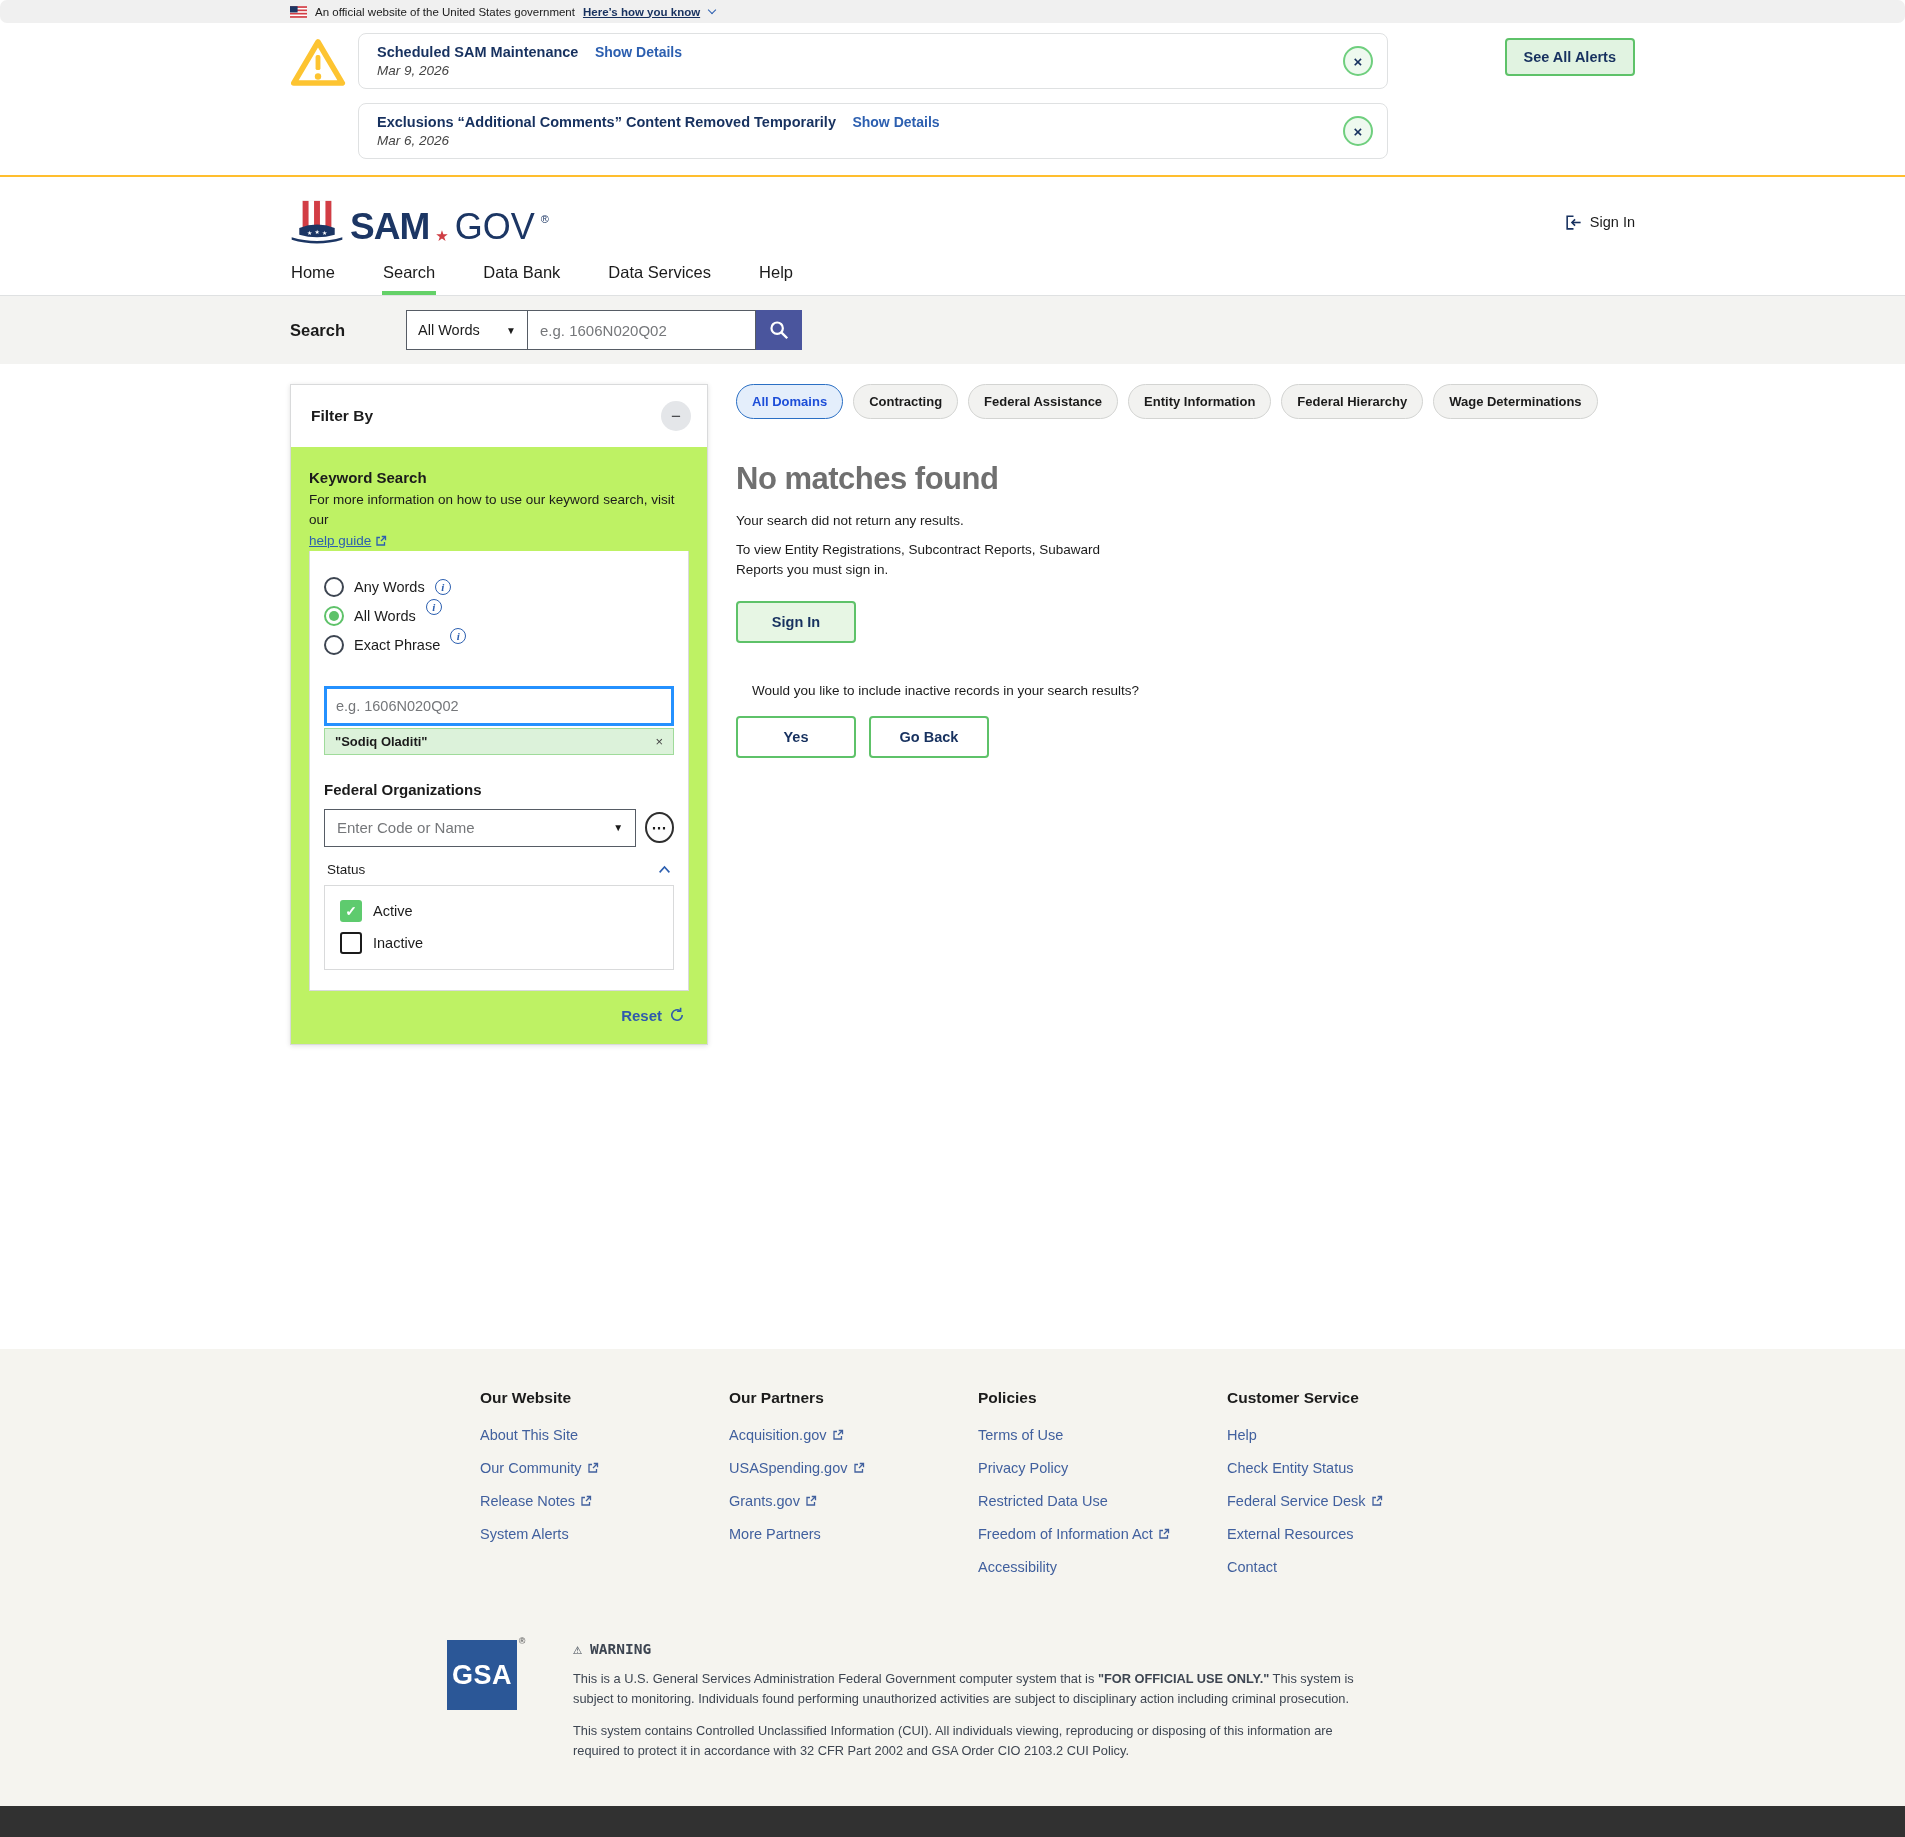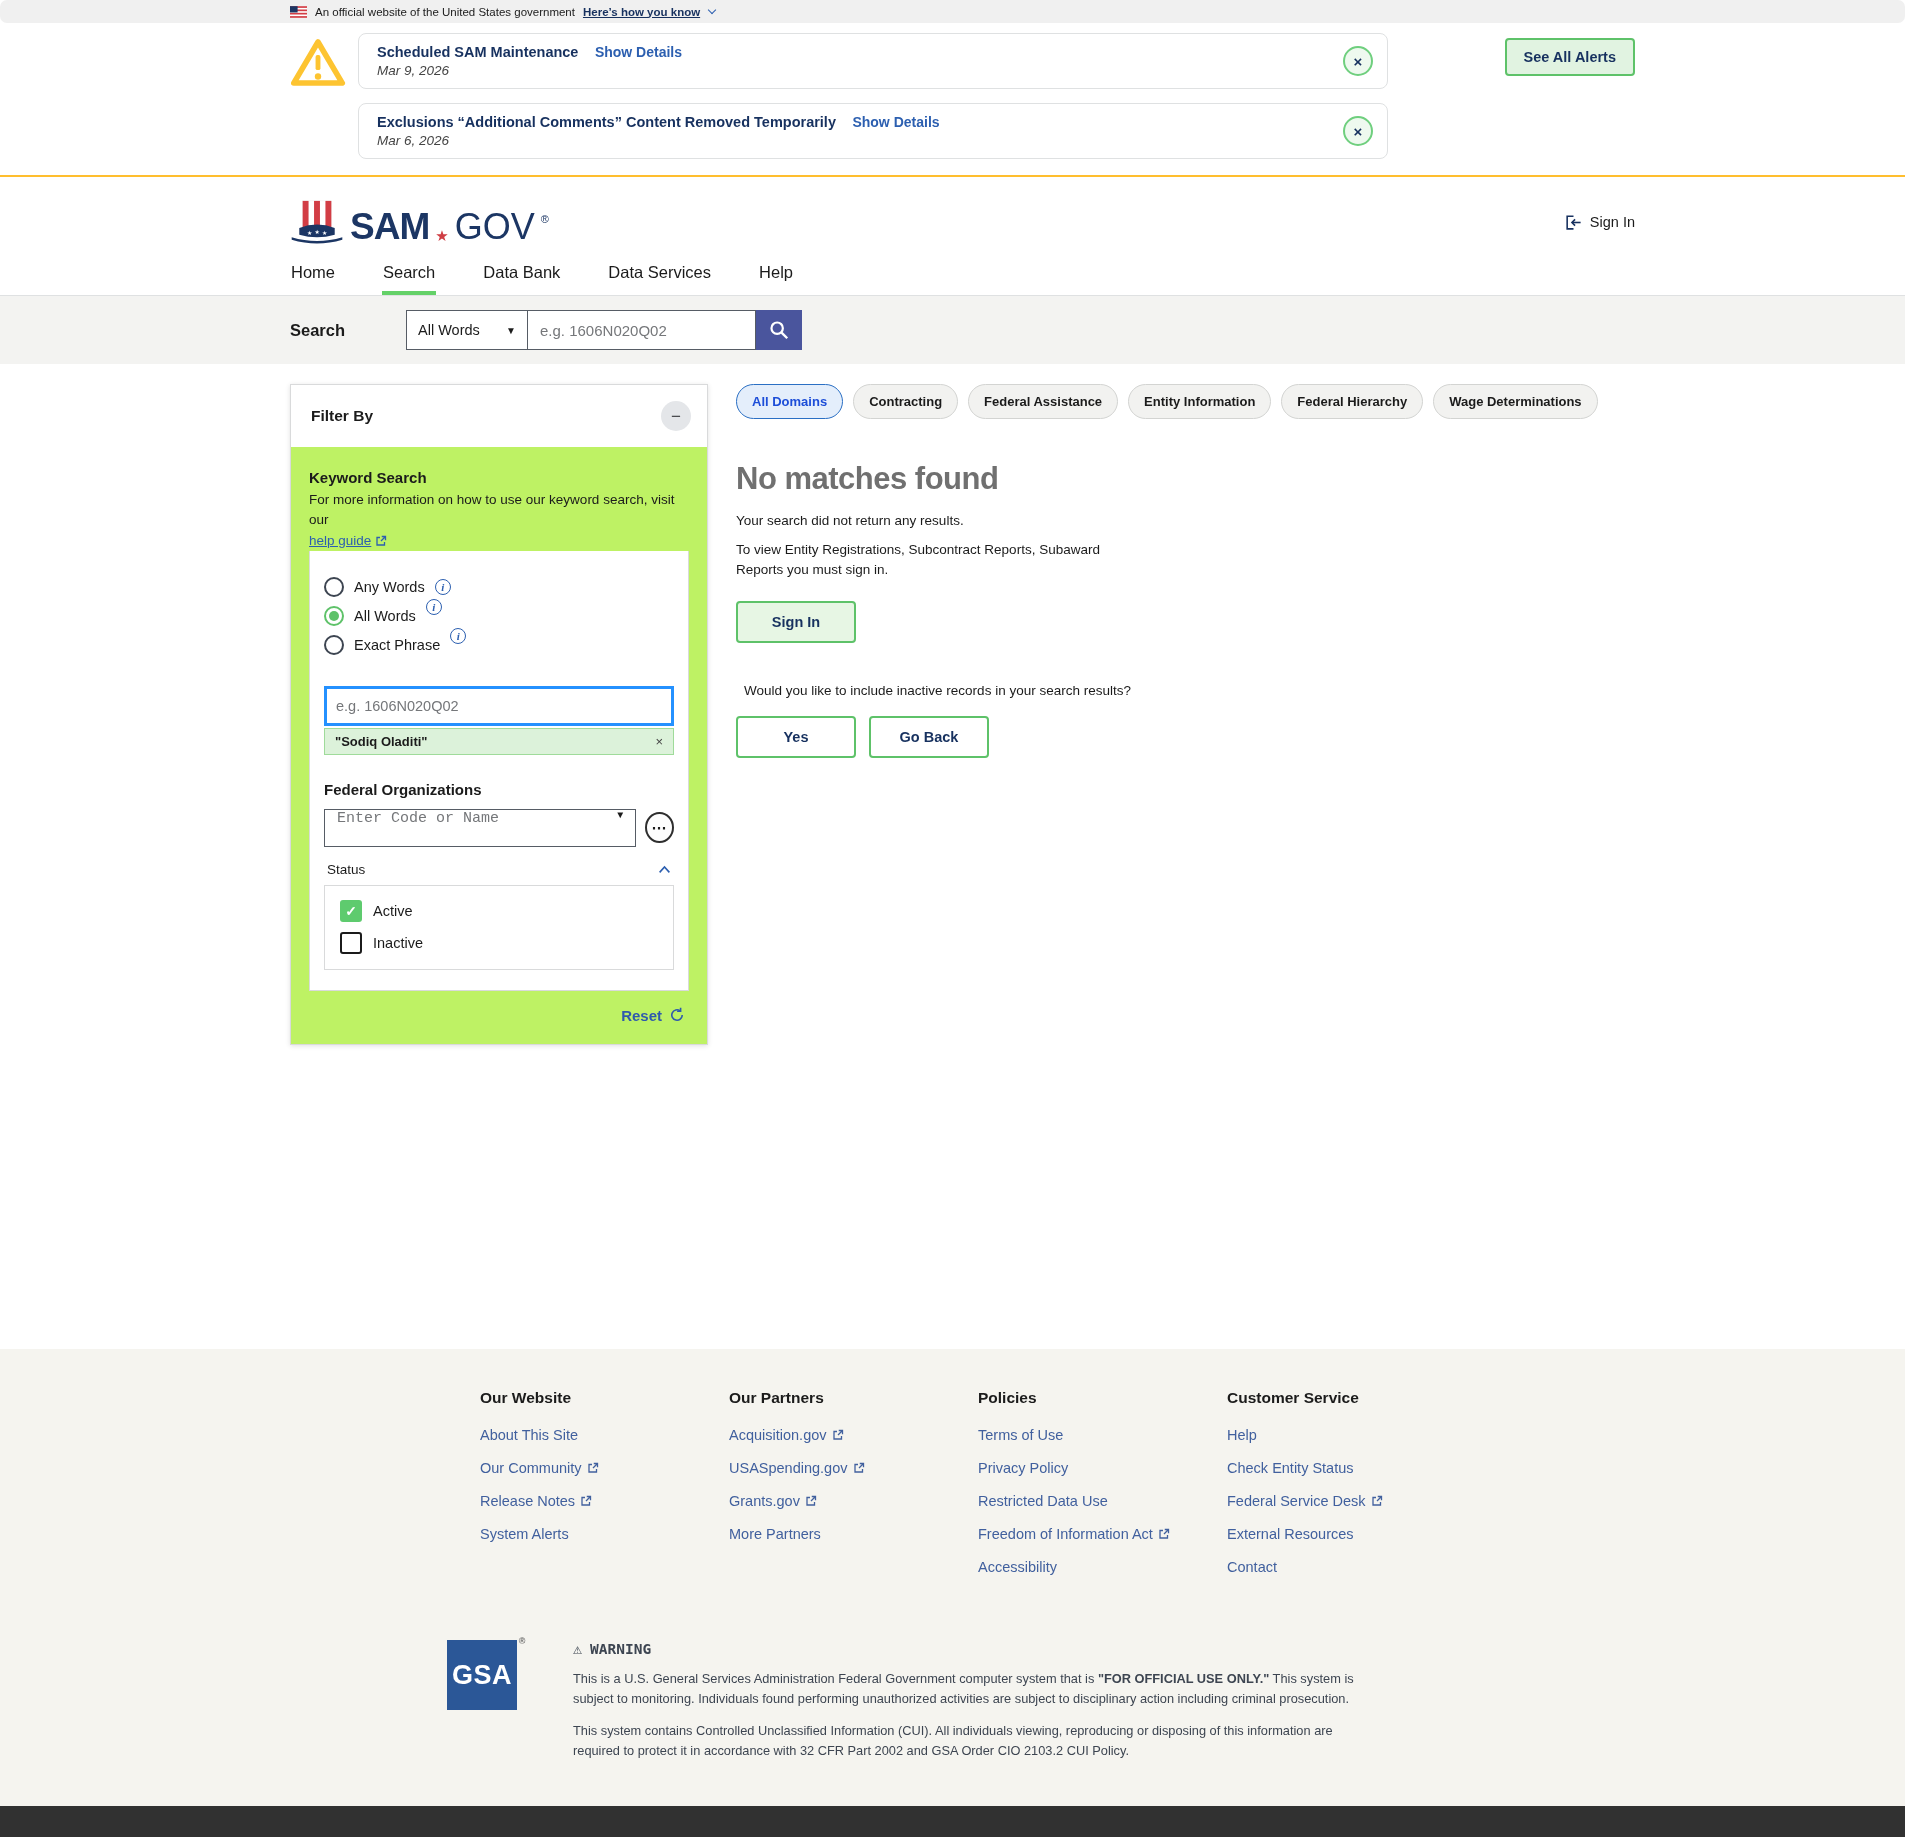--- a/index.html
+++ b/index.html
@@ -83,21 +83,21 @@
   .radio-label { font-size:14.5px; }
   .info-icon { width:16px; height:16px; border-radius:50%; border:1px solid #2c5fb0; color:#2c5fb0; font-family:"Liberation Serif", serif; font-style:italic; font-weight:bold; font-size:11px; display:inline-flex; align-items:center; justify-content:center; cursor:pointer; flex:0 0 16px; }
   .info-raised { position:relative; top:-9px; }
   .kw-input { margin-top:22px; width:100%; height:40px; border:3px solid #2491ff; padding:0 9px; font-size:14.5px; font-family:inherit; }
   .kw-input::placeholder { color:#75777a; }
   .chip { margin-top:2px; background:#dcf2da; border:1px solid #9fdb9a; padding:5px 10px; display:flex; align-items:center; justify-content:space-between; }
   .chip-text { font-weight:bold; font-size:13px; color:#1b1b1b; }
   .chip-x { font-size:13px; color:#444; cursor:pointer; }
   .fed-heading { font-weight:bold; font-size:15px; margin:26px 0 11px; }
   .fed-row { display:flex; align-items:center; gap:9px; }
-  .fed-select { width:338px; height:38px; background:#fff; border:1px solid #565c65; display:flex; justify-content:space-between; padding:0 12px; cursor:pointer;font-family:Liberation Mono, monospace; }
+  .fed-select { width:338px; height:38px; background:#fff; border:1px solid #565c65; display:flex; align-items:center; justify-content:space-between; padding:0 12px; cursor:pointer; }
   .fed-placeholder { color:#75777a; font-size:15px; }
   .more-btn { width:31px; height:31px; border-radius:50%; border:2px solid #2e2e2e; background:#fdfdfd; color:#1b1b1b; font-size:15px; font-weight:bold; display:flex; align-items:center; justify-content:center; cursor:pointer; letter-spacing:1px; }
   .status-head { display:flex; align-items:center; justify-content:space-between; margin:15px 3px 8px; }
   .status-label { font-size:13.5px; }
   .status-box { background:#fff; border:1px solid #d9dadb; padding:14px 15px 13px; }
   .check-row { display:flex; align-items:center; gap:11px; margin-bottom:10px; cursor:pointer; }
   .check-row:last-child { margin-bottom:2px; }
   .checkbox { width:22px; height:22px; border-radius:3px; flex:0 0 22px; }
   .checkbox.checked { background:#5ecb6e; display:flex; align-items:center; justify-content:center; color:#fff; font-size:14px; font-weight:bold; }
   .checkbox.unchecked { background:#fff; border:2px solid #1b1b1b; }
@@ -109,21 +109,21 @@
   .results { margin-left:28px; flex:1; }
   .pills { display:flex; gap:10px; }
   .pill { border:1px solid #d3d4d2; background:#f2f2f0; border-radius:18px; padding:9px 15px; font-weight:bold; font-size:13px; color:#1b1b1b; cursor:pointer; white-space:nowrap; }
   .pill.active { background:#e4eefb; border-color:#2a6fc4; color:#1d4ed8; }
   .nm-title { font-size:31px; font-weight:bold; color:#707070; margin:42px 0 16px; letter-spacing:-0.5px; }
   .nm-line1 { font-size:13.5px; margin-bottom:12px; }
   .nm-line2 { font-size:13.5px; max-width:408px; line-height:1.45; margin-bottom:22px; }
   .green-btn { border:2px solid #5ec269; border-radius:4px; color:#17315f; font-weight:bold; font-size:14.5px; width:120px; padding:11px 0; text-align:center; cursor:pointer; font-family:inherit; }
   .green-btn.filled { background:#e7f6e4; }
   .green-btn.outline { background:#fff; }
-  .nm-question { font-size:13.5px; margin:40px 8px 18px; }
+  .nm-question { font-size:13.5px; margin:40px 16px 18px; }
   .btn-row { display:flex; gap:13px; }
 
   
   .footer-nav { background:#f5f4ef; padding:40px 0 22px; }
   .footer-cols { display:flex; margin-left:480px; }
   .f-col { width:249px; }
   .f-head { font-weight:bold; font-size:15.5px; margin-bottom:20px; color:#1b1b1b; }
   .f-link { display:flex; align-items:center; gap:5px; color:#41609e; font-size:14.5px; margin-bottom:17px; text-decoration:none; cursor:pointer; }
 
   

